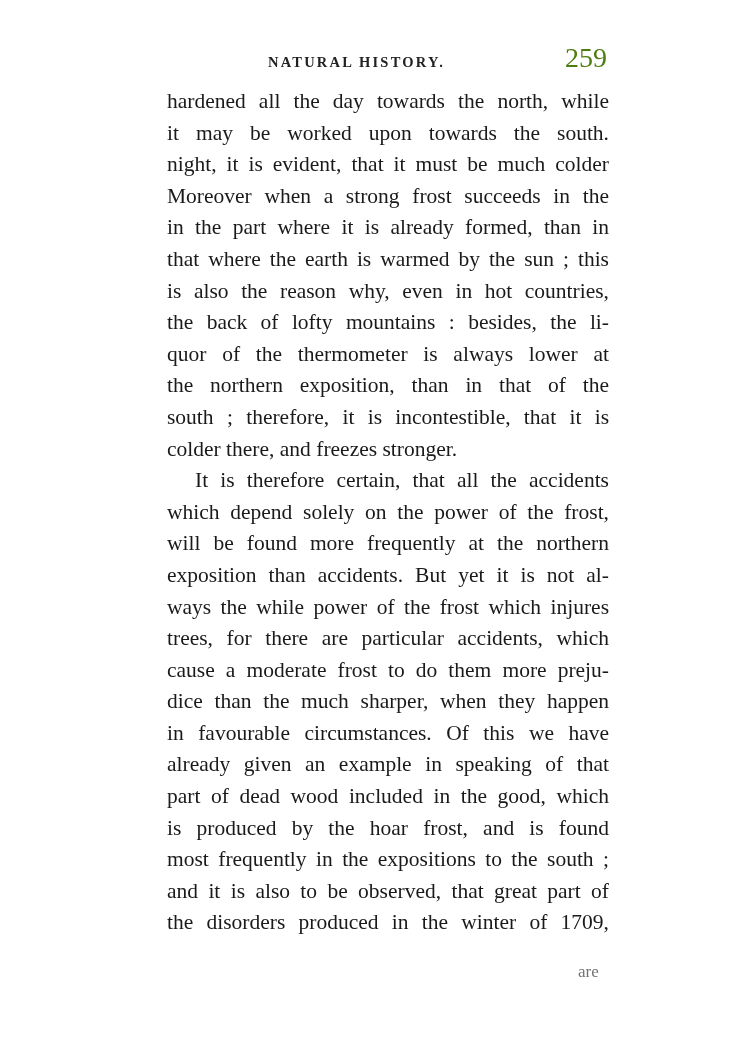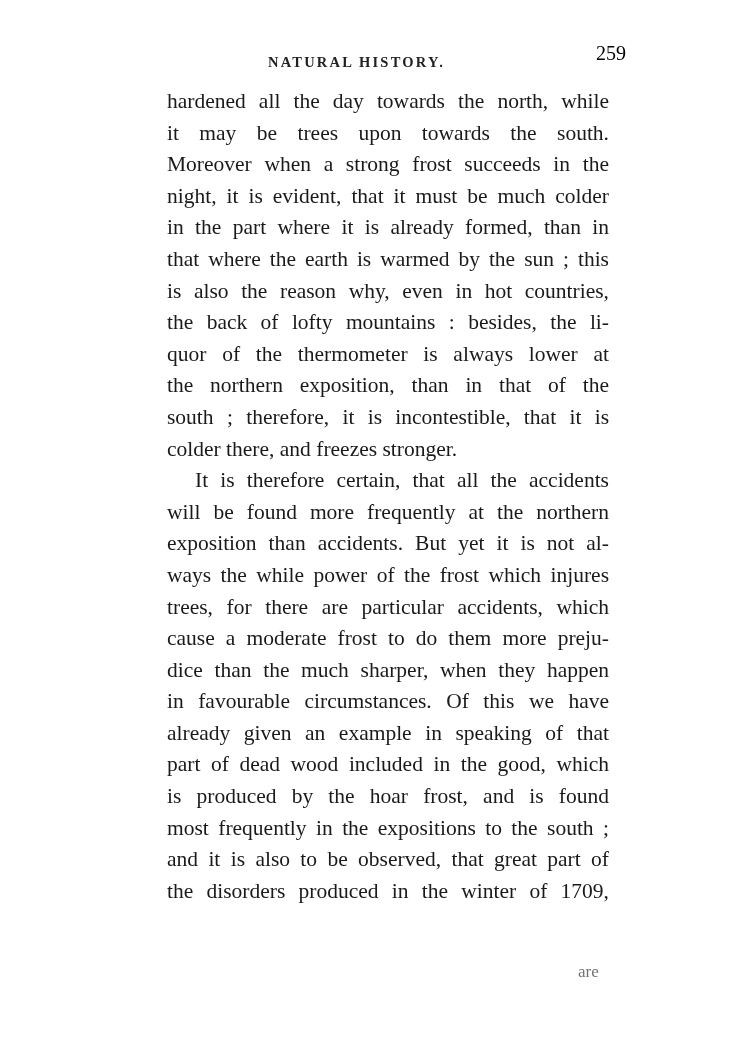--- a/index.html
+++ b/index.html
@@ -15,23 +15,23 @@
   .running-head {
     position: absolute;
     left: 268px; top: 54px;
     font-size: 14.5px;
     letter-spacing: 2.2px;
     font-weight: bold;
     color: #222;
   }
   .page-number {
     position: absolute;
-    left: 596px; top: 42px;
-    font-size: 20px;
-    color: #000000;
+    left: 565px; top: 42px;
+    font-size: 28px;
+    color: #4d7c0f;
   }
   .body-text {
     position: absolute;
     left: 143px; top: 86px;
     width: 466px;
   }
   .line {
     display: block;
     height: 31.6px;
     line-height: 31.6px;
@@ -52,32 +52,33 @@
 </style>
 </head>
 <body>
 
 <div class="page">
   <div class="running-head">NATURAL HISTORY.</div>
   <div class="page-number">259</div>
 
   <div class="body-text">
     <span class="line">hardened all the day towards the north, while</span>
-    <span class="line">it may be trees upon towards the south.</span>
+    <span class="line">it may be worked upon towards the south.</span>
+    <span class="line">night, it is evident, that it must be much colder</span>
     <span class="line">Moreover when a strong frost succeeds in the</span>
-    <span class="line">night, it is evident, that it must be much colder</span>
     <span class="line">in the part where it is already formed, than in</span>
     <span class="line">that where the earth is warmed by the sun ; this</span>
     <span class="line">is also the reason why, even in hot countries,</span>
     <span class="line">the back of lofty mountains : besides, the li-</span>
     <span class="line">quor of the thermometer is always lower at</span>
     <span class="line">the northern exposition, than in that of the</span>
     <span class="line">south ; therefore, it is incontestible, that it is</span>
     <span class="line last">colder there, and freezes stronger.</span>
     <span class="line indent">It is therefore certain, that all the accidents</span>
+    <span class="line">which depend solely on the power of the frost,</span>
     <span class="line">will be found more frequently at the northern</span>
     <span class="line">exposition than accidents. But yet it is not al-</span>
     <span class="line">ways the while power of the frost which injures</span>
     <span class="line">trees, for there are particular accidents, which</span>
     <span class="line">cause a moderate frost to do them more preju-</span>
     <span class="line">dice than the much sharper, when they happen</span>
     <span class="line">in favourable circumstances. Of this we have</span>
     <span class="line">already given an example in speaking of that</span>
     <span class="line">part of dead wood included in the good, which</span>
     <span class="line">is produced by the hoar frost, and is found</span>

